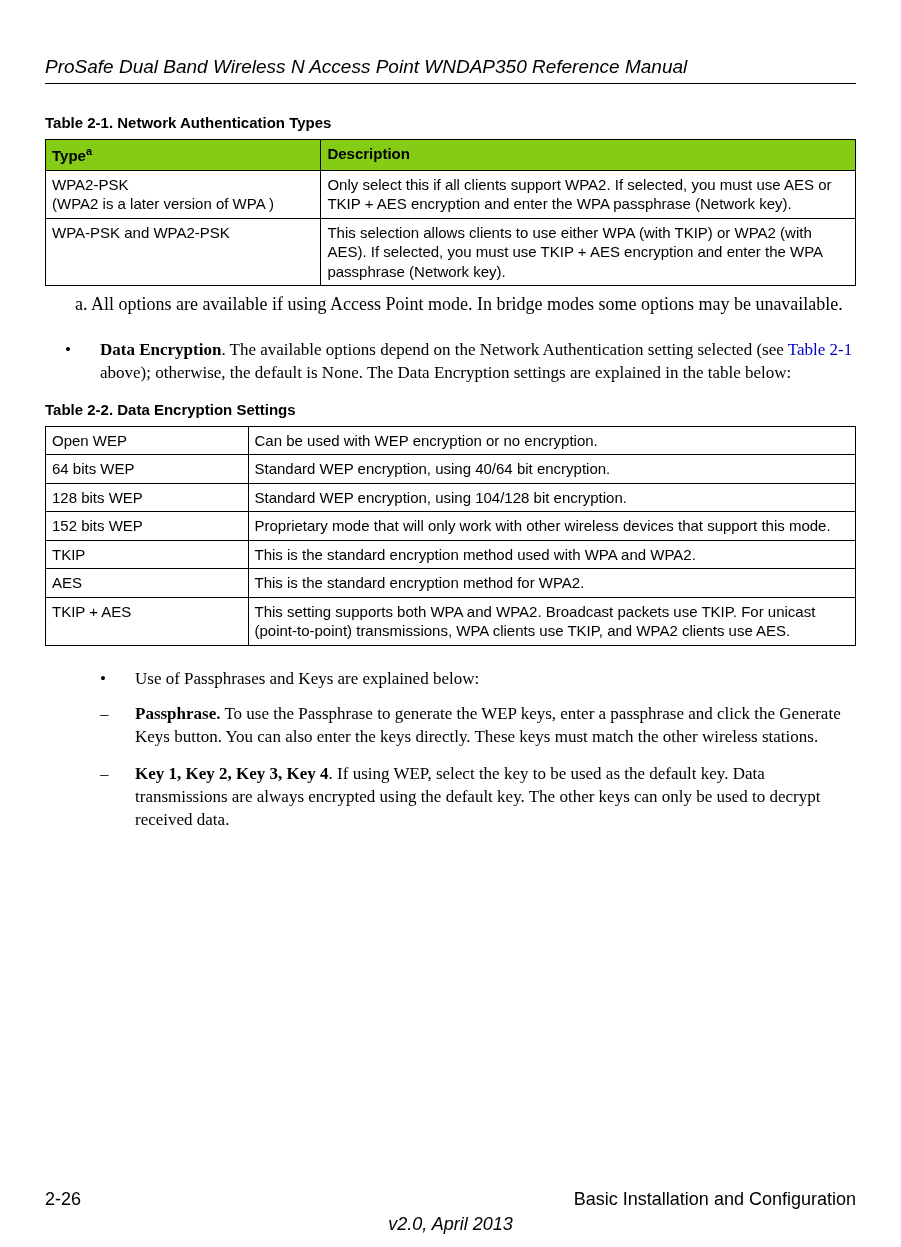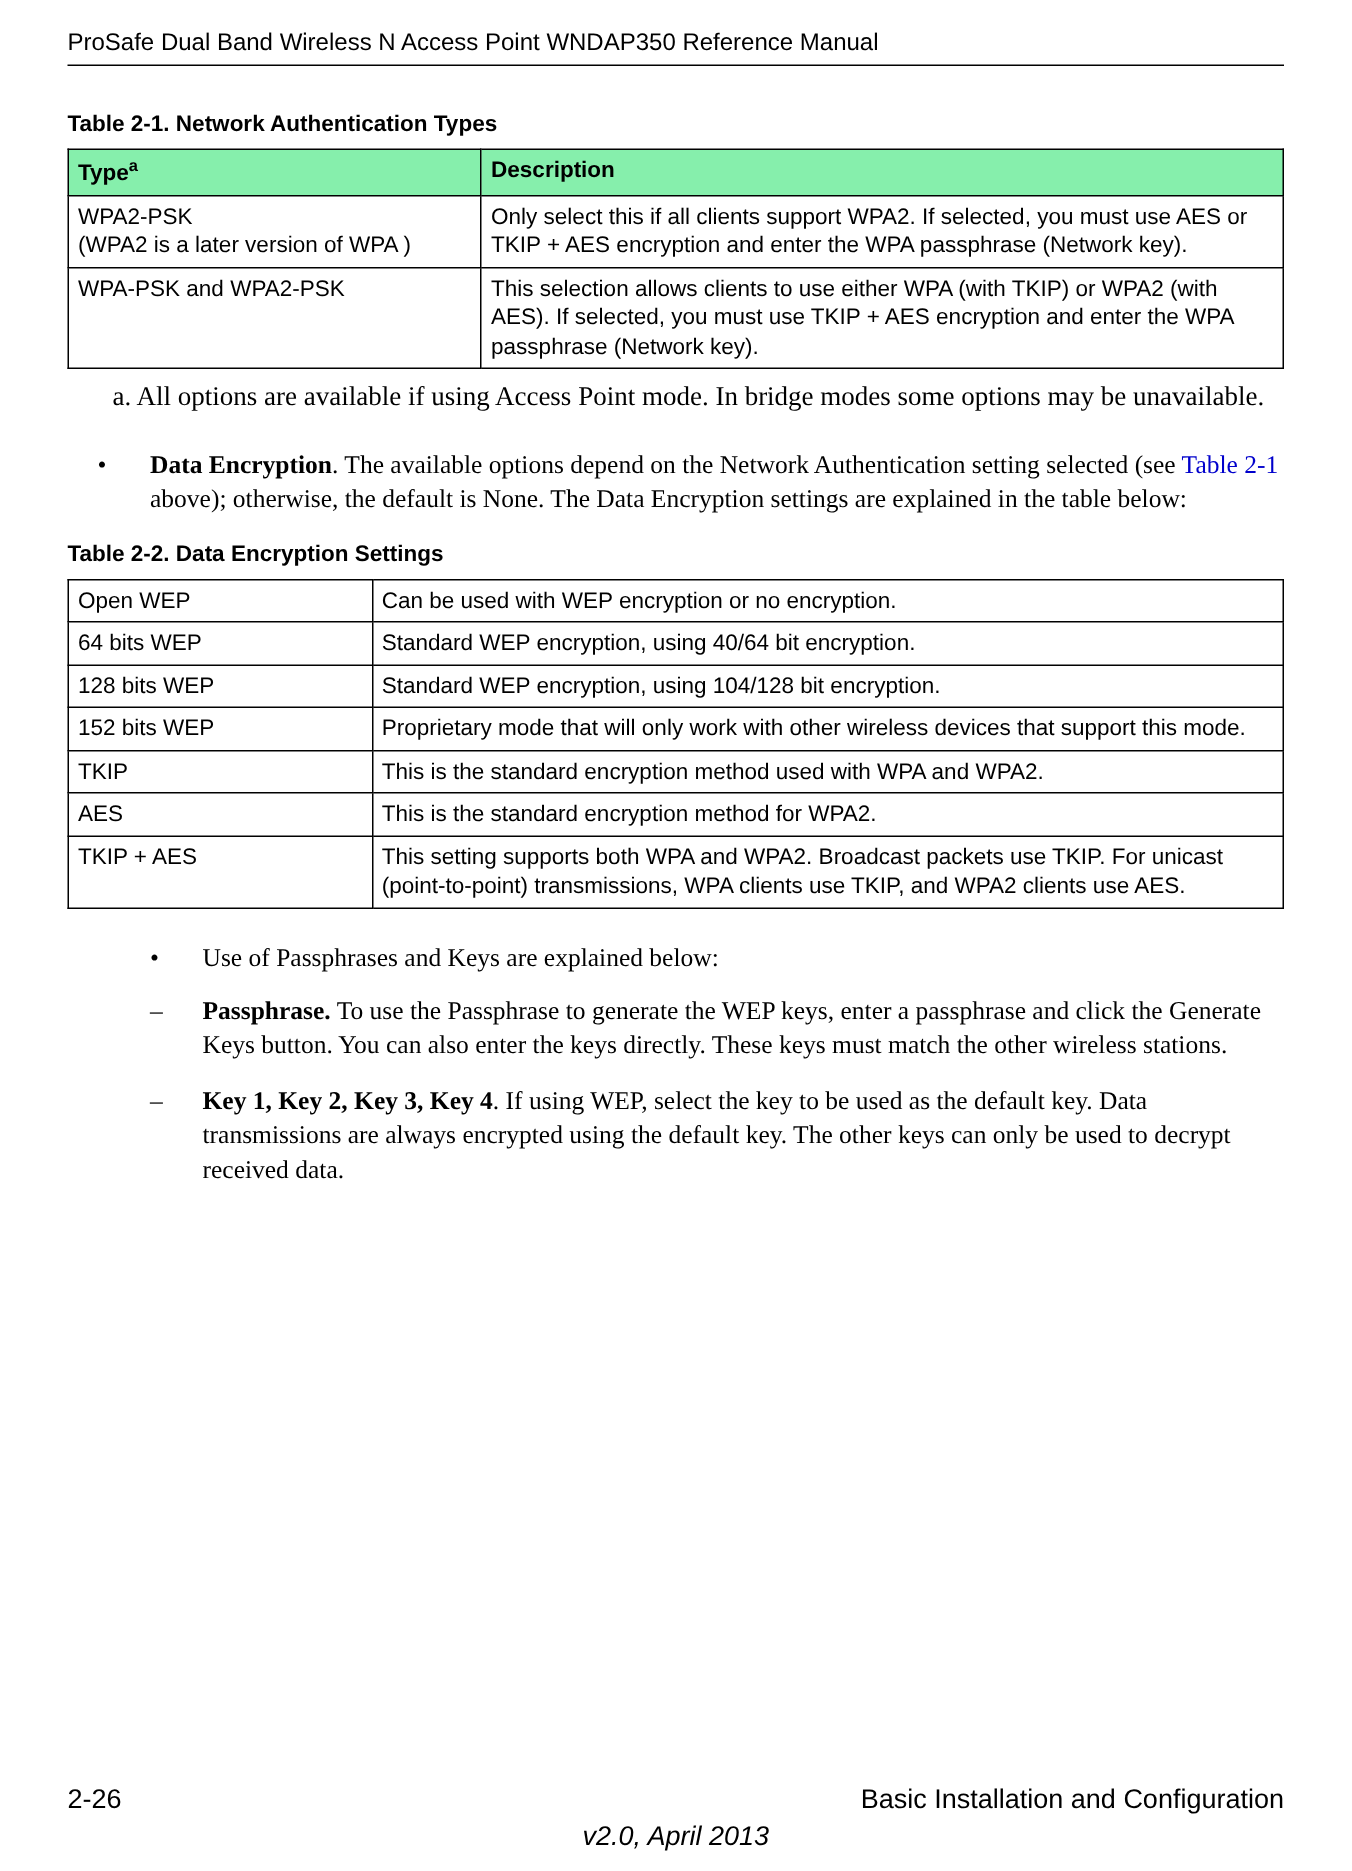--- a/index.html
+++ b/index.html
@@ -7,23 +7,25 @@
       font-family: "Times New Roman", Times, serif;
       font-size: 17px;
       color: #000;
       width: 901px;
       height: 1247px;
       background: #fff;
       position: relative;
       padding: 20px 45px 5px 45px;
     }
     .header-title {
+      font-style: italic;
       font-family: Arial, Helvetica, sans-serif;
-      font-size: 16px;
+      font-size: 19px;
       margin-bottom: 5px;
+      margin-top: 36px;
     }
     .header-rule {
       border: none;
       border-top: 1.5px solid #000;
       margin-bottom: 30px;
     }
     .table-caption {
       font-family: Arial, Helvetica, sans-serif;
       font-weight: bold;
       font-size: 15px;
@@ -37,21 +39,21 @@
     th, td {
       border: 1px solid #000;
       padding: 4px 6px;
       text-align: left;
       vertical-align: top;
       font-family: Arial, Helvetica, sans-serif;
       font-size: 15px;
       line-height: 1.3;
     }
     th {
-      background: #86efac;
+      background: #84cc16;
       font-weight: bold;
     }
     .table1 th:first-child, .table1 td:first-child { width: 34%; }
     .table2 th:first-child, .table2 td:first-child { width: 25%; }
     .footnote {
       font-family: "Times New Roman", serif;
       font-size: 18px;
       margin-left: 30px;
       margin-bottom: 24px;
     }

